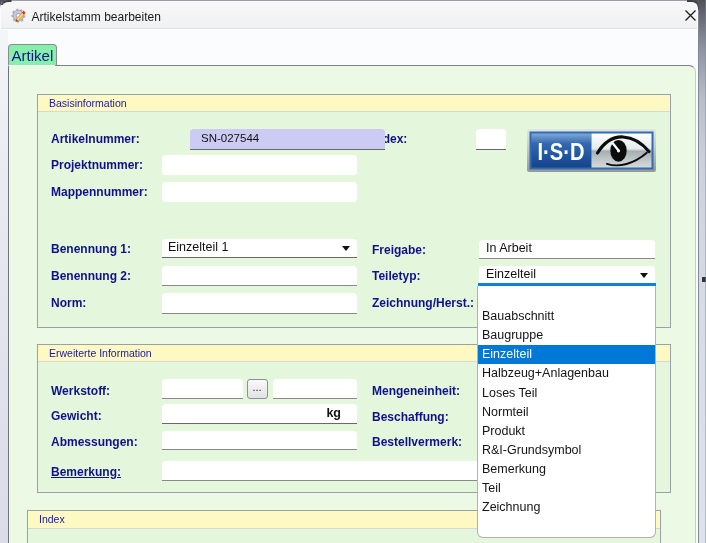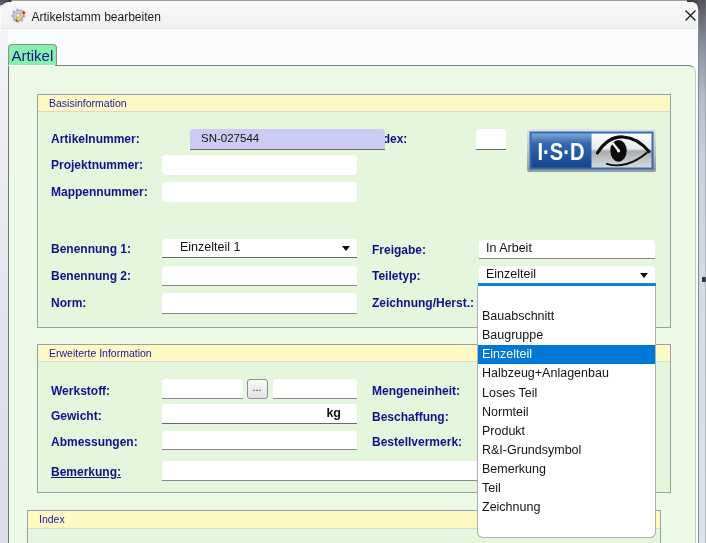--- a/index.html
+++ b/index.html
@@ -103,21 +103,21 @@
   <div class="lb" style="left:50px; top:267.5px;">Benennung 2:</div>
   <div class="lb" style="left:50px; top:295px;">Norm:</div>
   <div class="lb" style="left:371px; top:131px;">Index:</div>
   <div class="lb" style="left:371px; top:241.5px;">Freigabe:</div>
   <div class="lb" style="left:371px; top:267.5px;">Teiletyp:</div>
   <div class="lb" style="left:371px; top:295px;">Zeichnung/Herst.:</div>
 
   <div class="f u2" style="left:161px; top:128px; width:195px; height:20.5px; background:#cbcbf3; line-height:19px; padding-left:11px; font-size:11.5px;margin-left:28px;">SN-027544</div>
   <div class="f" style="left:161px; top:154px; width:195px; height:20px;"></div>
   <div class="f" style="left:161px; top:180.5px; width:195px; height:20px;"></div>
-  <div class="f u2" style="left:161px; top:237.5px; width:195px; height:19px; line-height:17.5px; padding-left:18px;">Einzelteil 1<span class="arrow" style="left:179.5px; top:7.5px;"></span></div>
+  <div class="f u2" style="left:161px; top:237.5px; width:195px; height:19px; line-height:17.5px; padding-left:6px;">Einzelteil 1<span class="arrow" style="left:179.5px; top:7.5px;"></span></div>
   <div class="f u" style="left:161px; top:264.5px; width:195px; height:20px;"></div>
   <div class="f u" style="left:161px; top:292px; width:195px; height:21px;"></div>
 
   <div class="f u2" style="left:475px; top:128px; width:30px; height:20.5px;"></div>
   <div class="f u" style="left:478px; top:238.5px; width:176px; height:19px; line-height:17.5px; padding-left:7px;">In Arbeit</div>
   <div class="f" style="left:478px; top:265px; width:176px; height:16.5px; border-radius:4px 4px 0 0; line-height:17px; padding-left:7px;">Einzelteil<span class="arrow" style="left:161px; top:7px;"></span></div>
   <div class="f u" style="left:478px; top:292px; width:176px; height:21px;"></div>
 
   <svg style="position:absolute; left:525.5px; top:127.5px;" width="129" height="43" viewBox="0 0 129 43">
     <defs>

